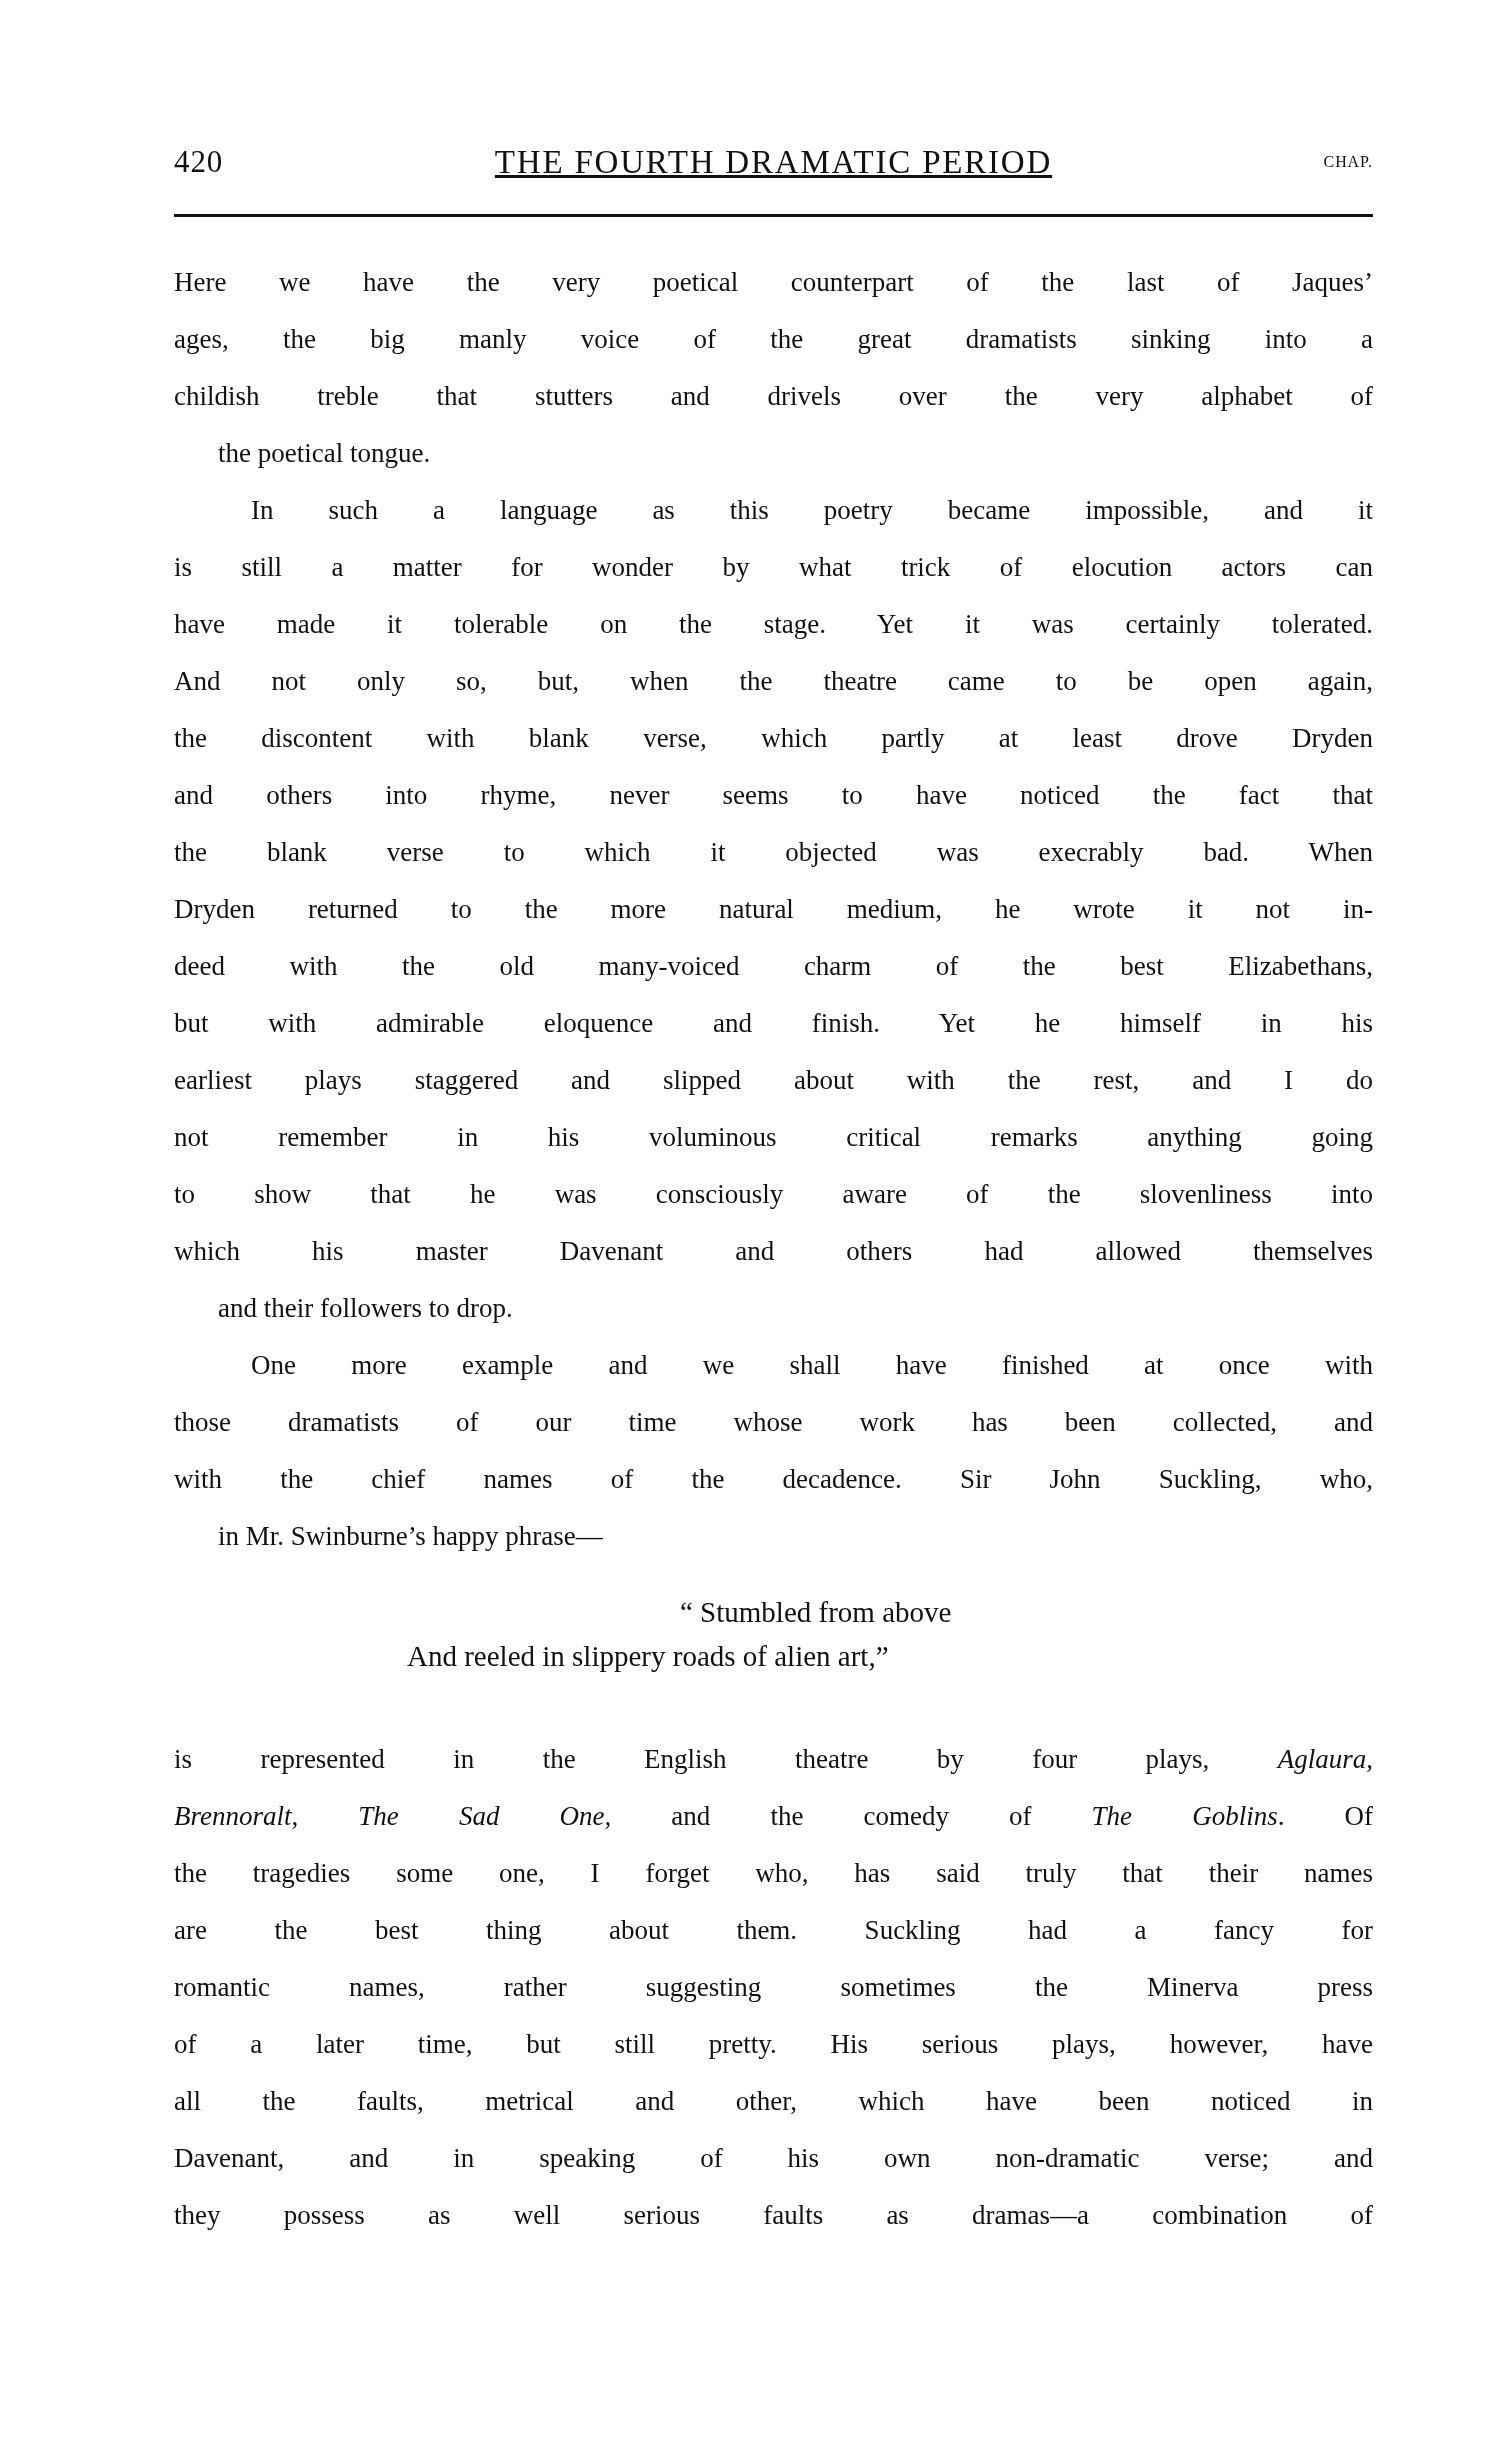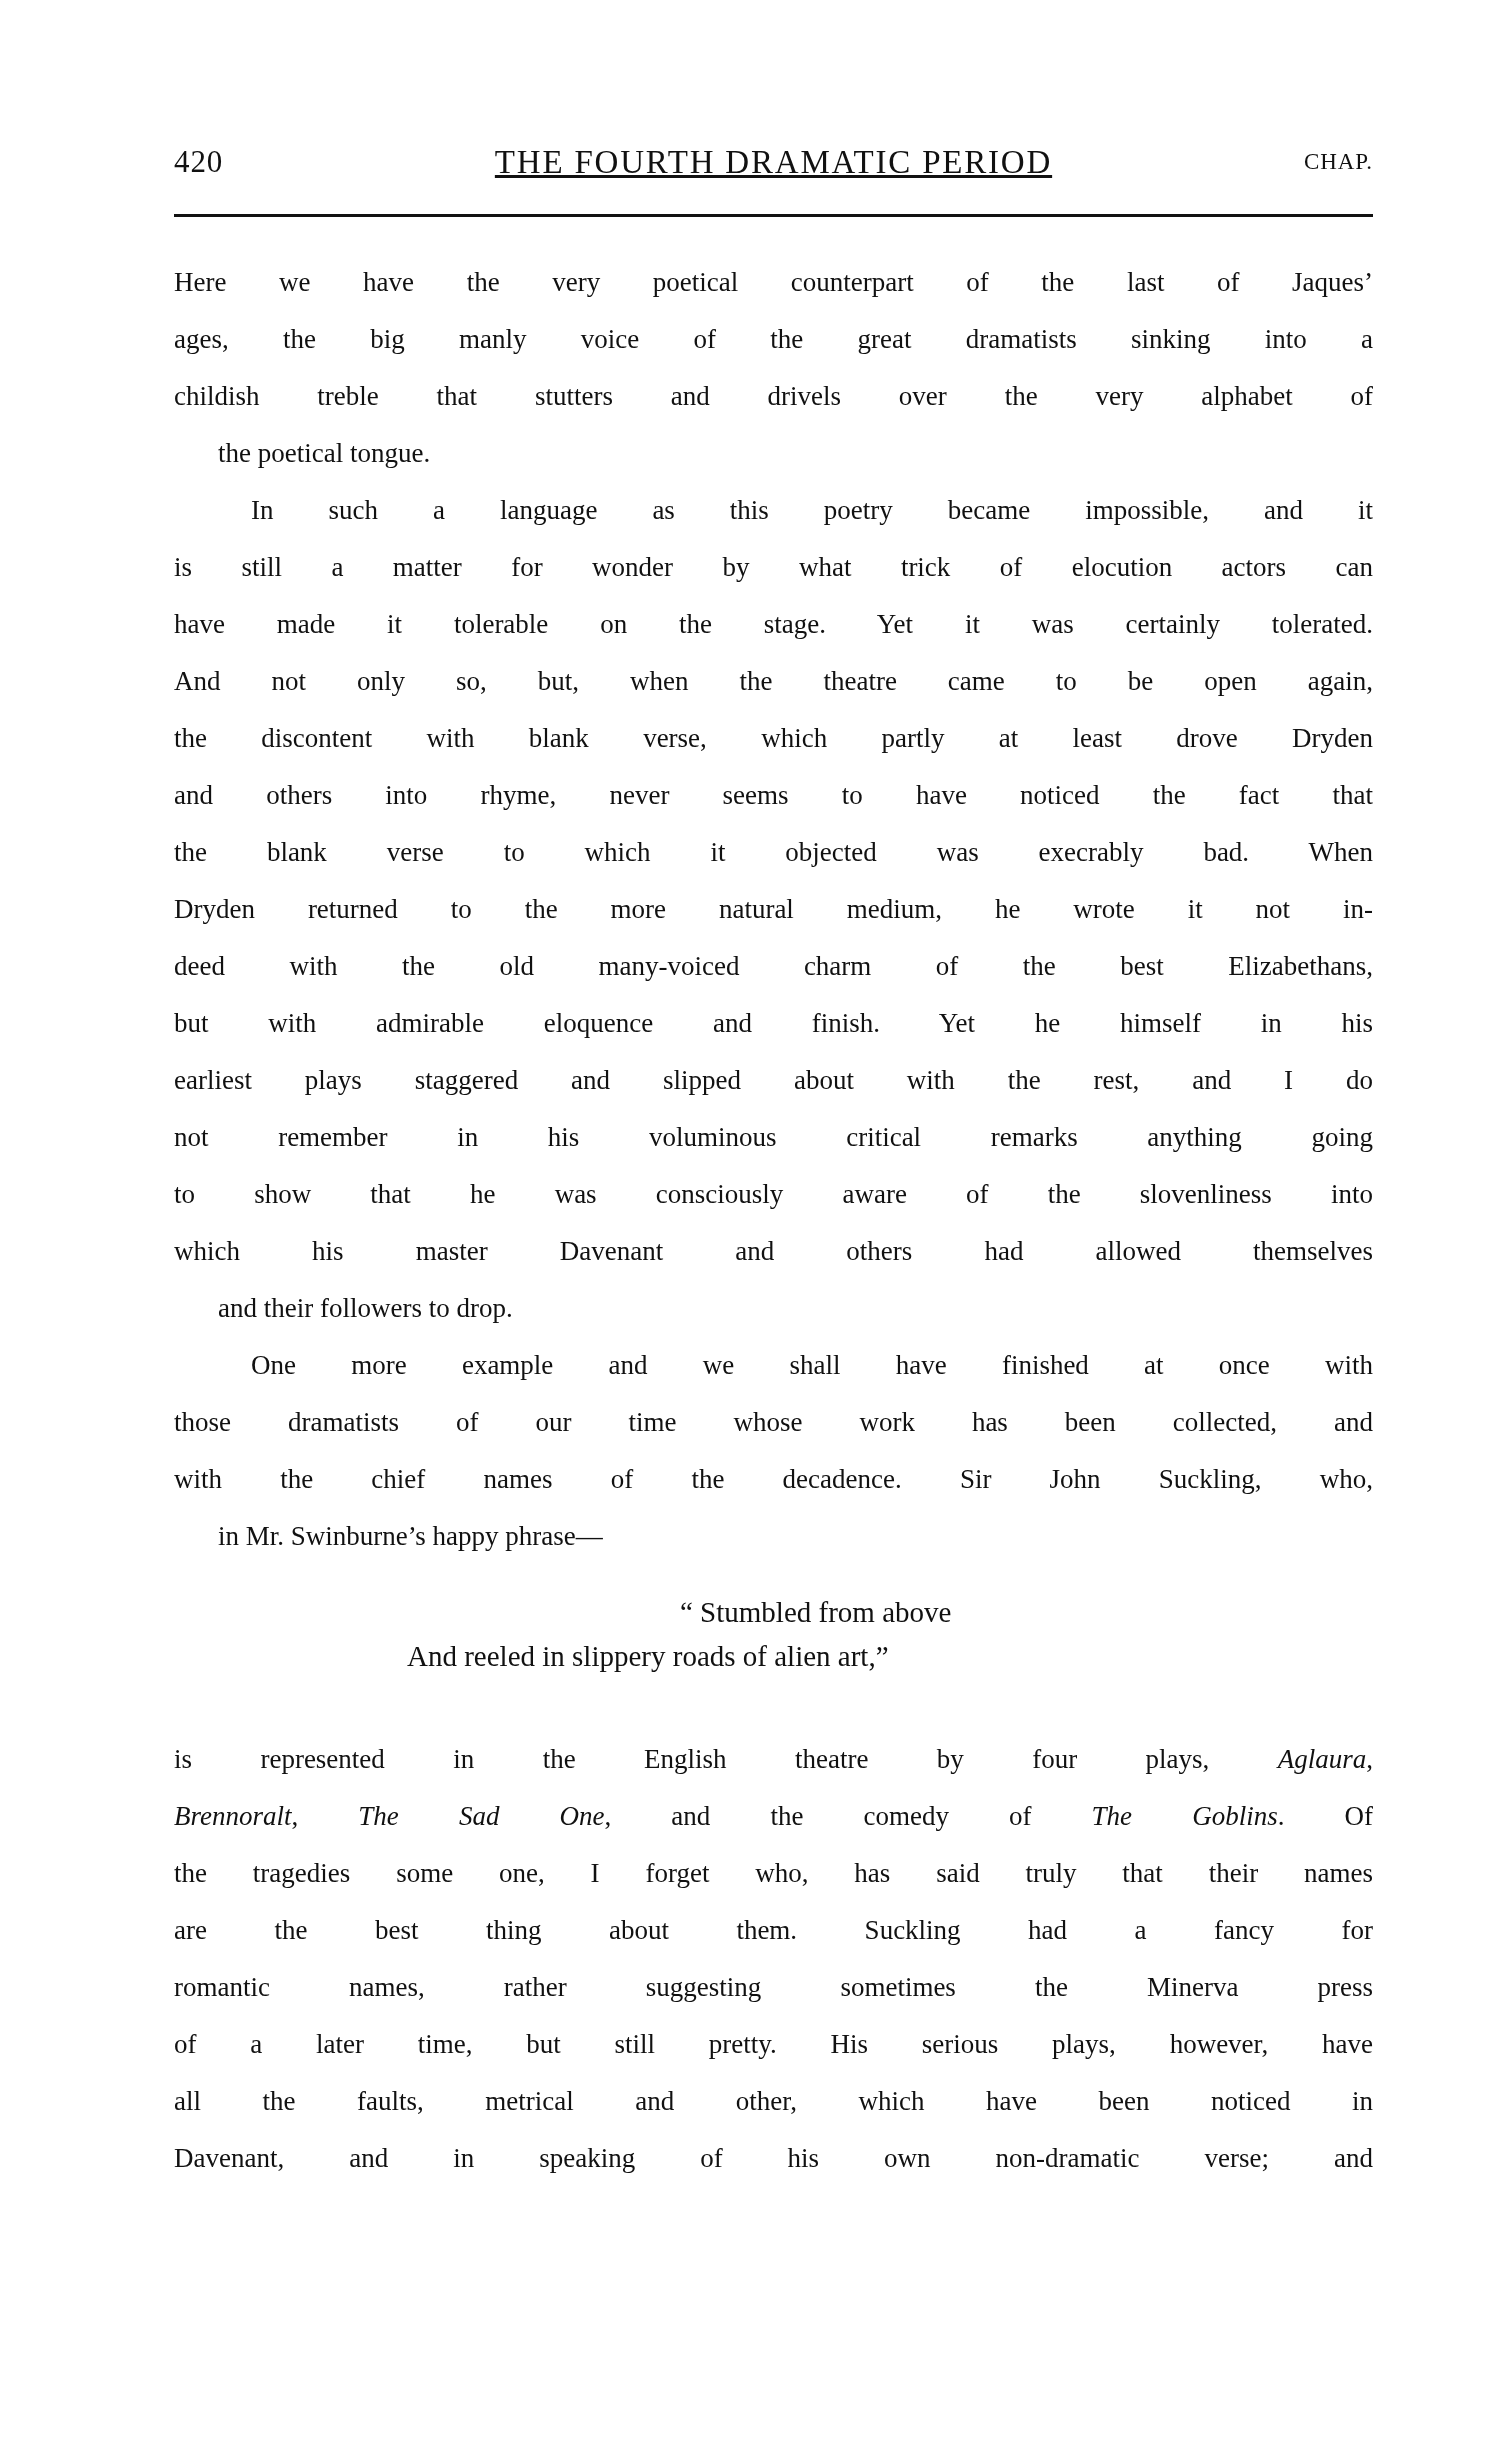--- a/index.html
+++ b/index.html
@@ -3,21 +3,21 @@
 <meta charset="utf-8">
 <style>
   html, body { margin: 0; padding: 0; background: #ffffff; }
   body { width: 1512px; height: 2462px; position: relative; overflow: hidden;
          font-family: "Liberation Serif", "DejaVu Serif", serif; color: #111; }
   .page { position: absolute; left: 0; top: 0; width: 1204px; height: 2462px; }
   .running-head { position: absolute; left: 174px; top: 139px; width: 1199px; height: 46px; }
   .running-head span { position: absolute; top: 0; line-height: 46px; letter-spacing: 0.9px; }
   .pagenum { left: 0; font-size: 31px; }
   .runtitle { left: 0; width: 1199px; text-align: center; font-size: 33px; letter-spacing: 1.8px !important; text-decoration: underline; }
-  .chap { right: 0; font-size: 23px; }
+  .chap { right: 0; font-size: 16px; }
   .rule { position: absolute; left: 174px; top: 214px; width: 1199px; height: 2.7px; background: #111; }
   .body-text { position: absolute; left: 174px; top: 254px; width: 1199px; }
   .line { display: block; height: 57px; line-height: 57px; font-size: 27px;
           text-align: justify; text-align-last: justify; white-space: nowrap; }
   .line.last { text-align-last: left; margin-left: 44px; }
   .line.indent { padding-left: 77px; }
   .quote { position: absolute; left: 174px; width: 1199px; font-size: 29px; line-height: 44px; }
   .quote .q1 { position: absolute; left: 506px; top: 0; white-space: nowrap; text-align: center; }
   .quote .q2 { position: absolute; left: 233px; top: 44px; white-space: nowrap; }
   .body-text2 { position: absolute; left: 174px; top: 1731px; width: 1199px; }
@@ -72,16 +72,17 @@
 
   <div class="body-text2">
     <span class="line"><span>is represented in the English theatre by four plays, </span><i>Aglaura</i><span>,</span></span>
     <span class="line"><i>Brennoralt</i><span>, </span><i>The Sad One</i><span>, and the comedy of </span><i>The Goblins</i><span>.  Of</span></span>
     <span class="line">the tragedies some one, I forget who, has said truly that their names</span>
     <span class="line">are the best thing about them.  Suckling had a fancy for</span>
     <span class="line">romantic names, rather suggesting sometimes the Minerva press</span>
     <span class="line">of a later time, but still pretty.  His serious plays, however, have</span>
     <span class="line">all the faults, metrical and other, which have been noticed in</span>
     <span class="line">Davenant, and in speaking of his own non-dramatic verse; and</span>
+    <span class="line">they possess as well serious faults as dramas—a combination of</span>
   </div>
 
 </div>
 
 
 </body></html>

